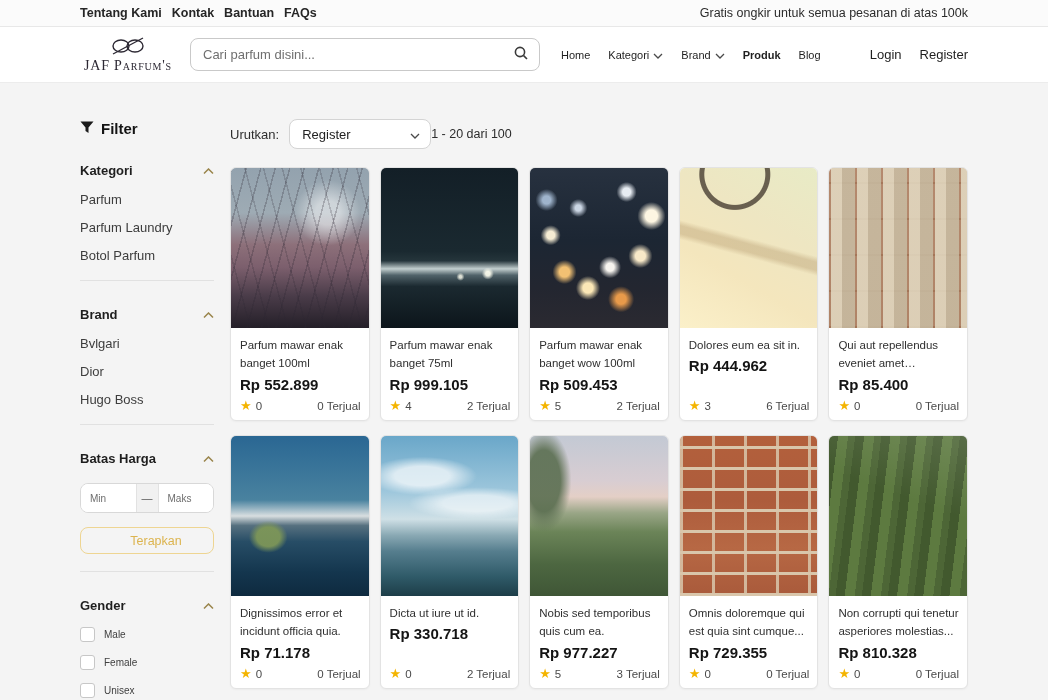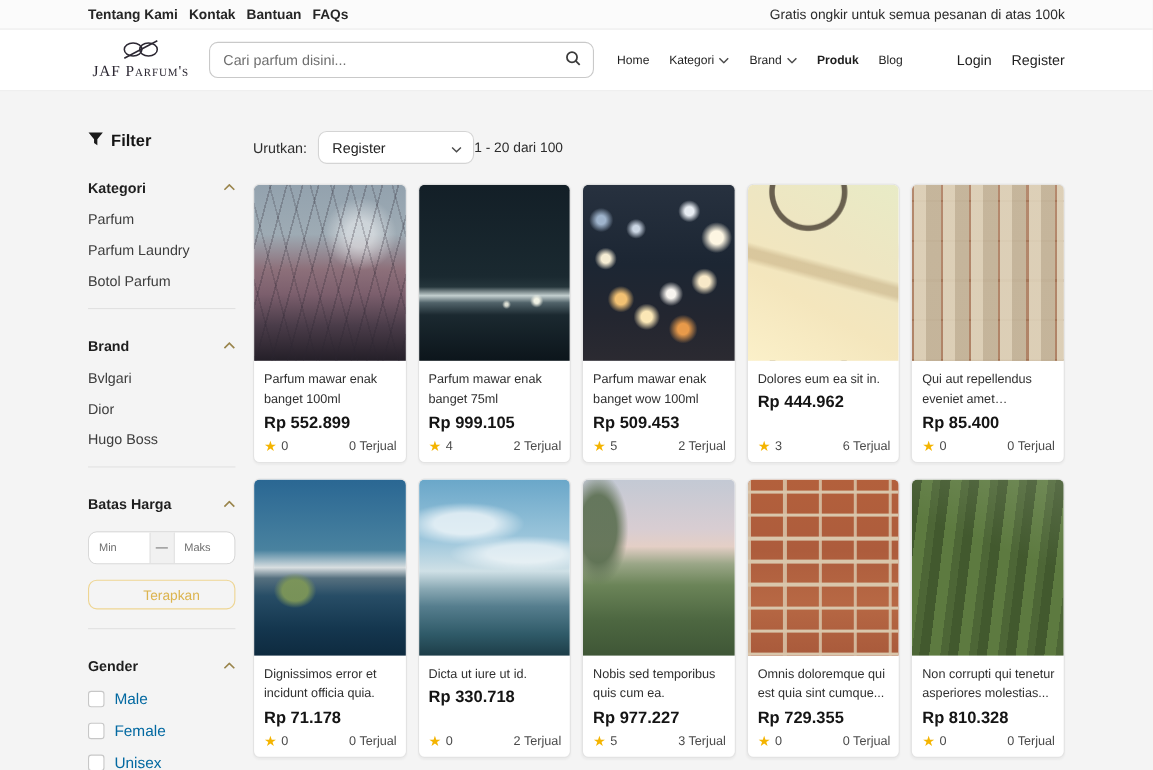--- a/index.html
+++ b/index.html
@@ -51,21 +51,21 @@
   .price-group input { width: 0; flex: 1; border: none; outline: none; padding: 0 9px;
     font-size: 10px; font-family: "Liberation Sans", sans-serif; color: #333; }
   .price-group input::placeholder { color: #6d6d6d; }
   .price-sep { width: 23px; flex: none; background: #f1f1f1; border-left: 1px solid #e2e2e2;
     border-right: 1px solid #e2e2e2; display: flex; align-items: center; justify-content: center;
     font-size: 11px; color: #555; }
   .btn-apply { margin-top: 14px; width: 100%; height: 27px; border: 1px solid #eed592; border-radius: 8px;
     background: transparent; color: #dcb44f; font-size: 12.5px; font-family: "Liberation Sans", sans-serif; cursor: pointer; padding-left: 18px; }
   .gender-option { display: flex; align-items: center; gap: 9px; margin-top: 13px; cursor: pointer; }
   .checkbox { width: 15px; height: 15px; border: 1px solid #c7c7c7; border-radius: 3px; background: #fff; flex: none; }
-  .gender-label { font-size: 14px; color: #0369a1; }
+  .gender-label { font-size: 10px; color: #404040; }
 
   
   .toolbar { display: flex; align-items: center; height: 30px; }
   .sort-group { display: flex; align-items: center; }
   .sort-label { font-size: 13px; color: #2e2e2e; margin-right: 10px; }
   .sort-select { width: 142px; height: 30px; border: 1px solid #d4d4d4; border-radius: 8px; background: #fff;
     display: flex; align-items: center; justify-content: space-between; padding: 0 10px 0 12px;
     font-size: 13px; color: #222; cursor: pointer; }
   .result-count { font-size: 12.5px; color: #2c2c2c; }
 

